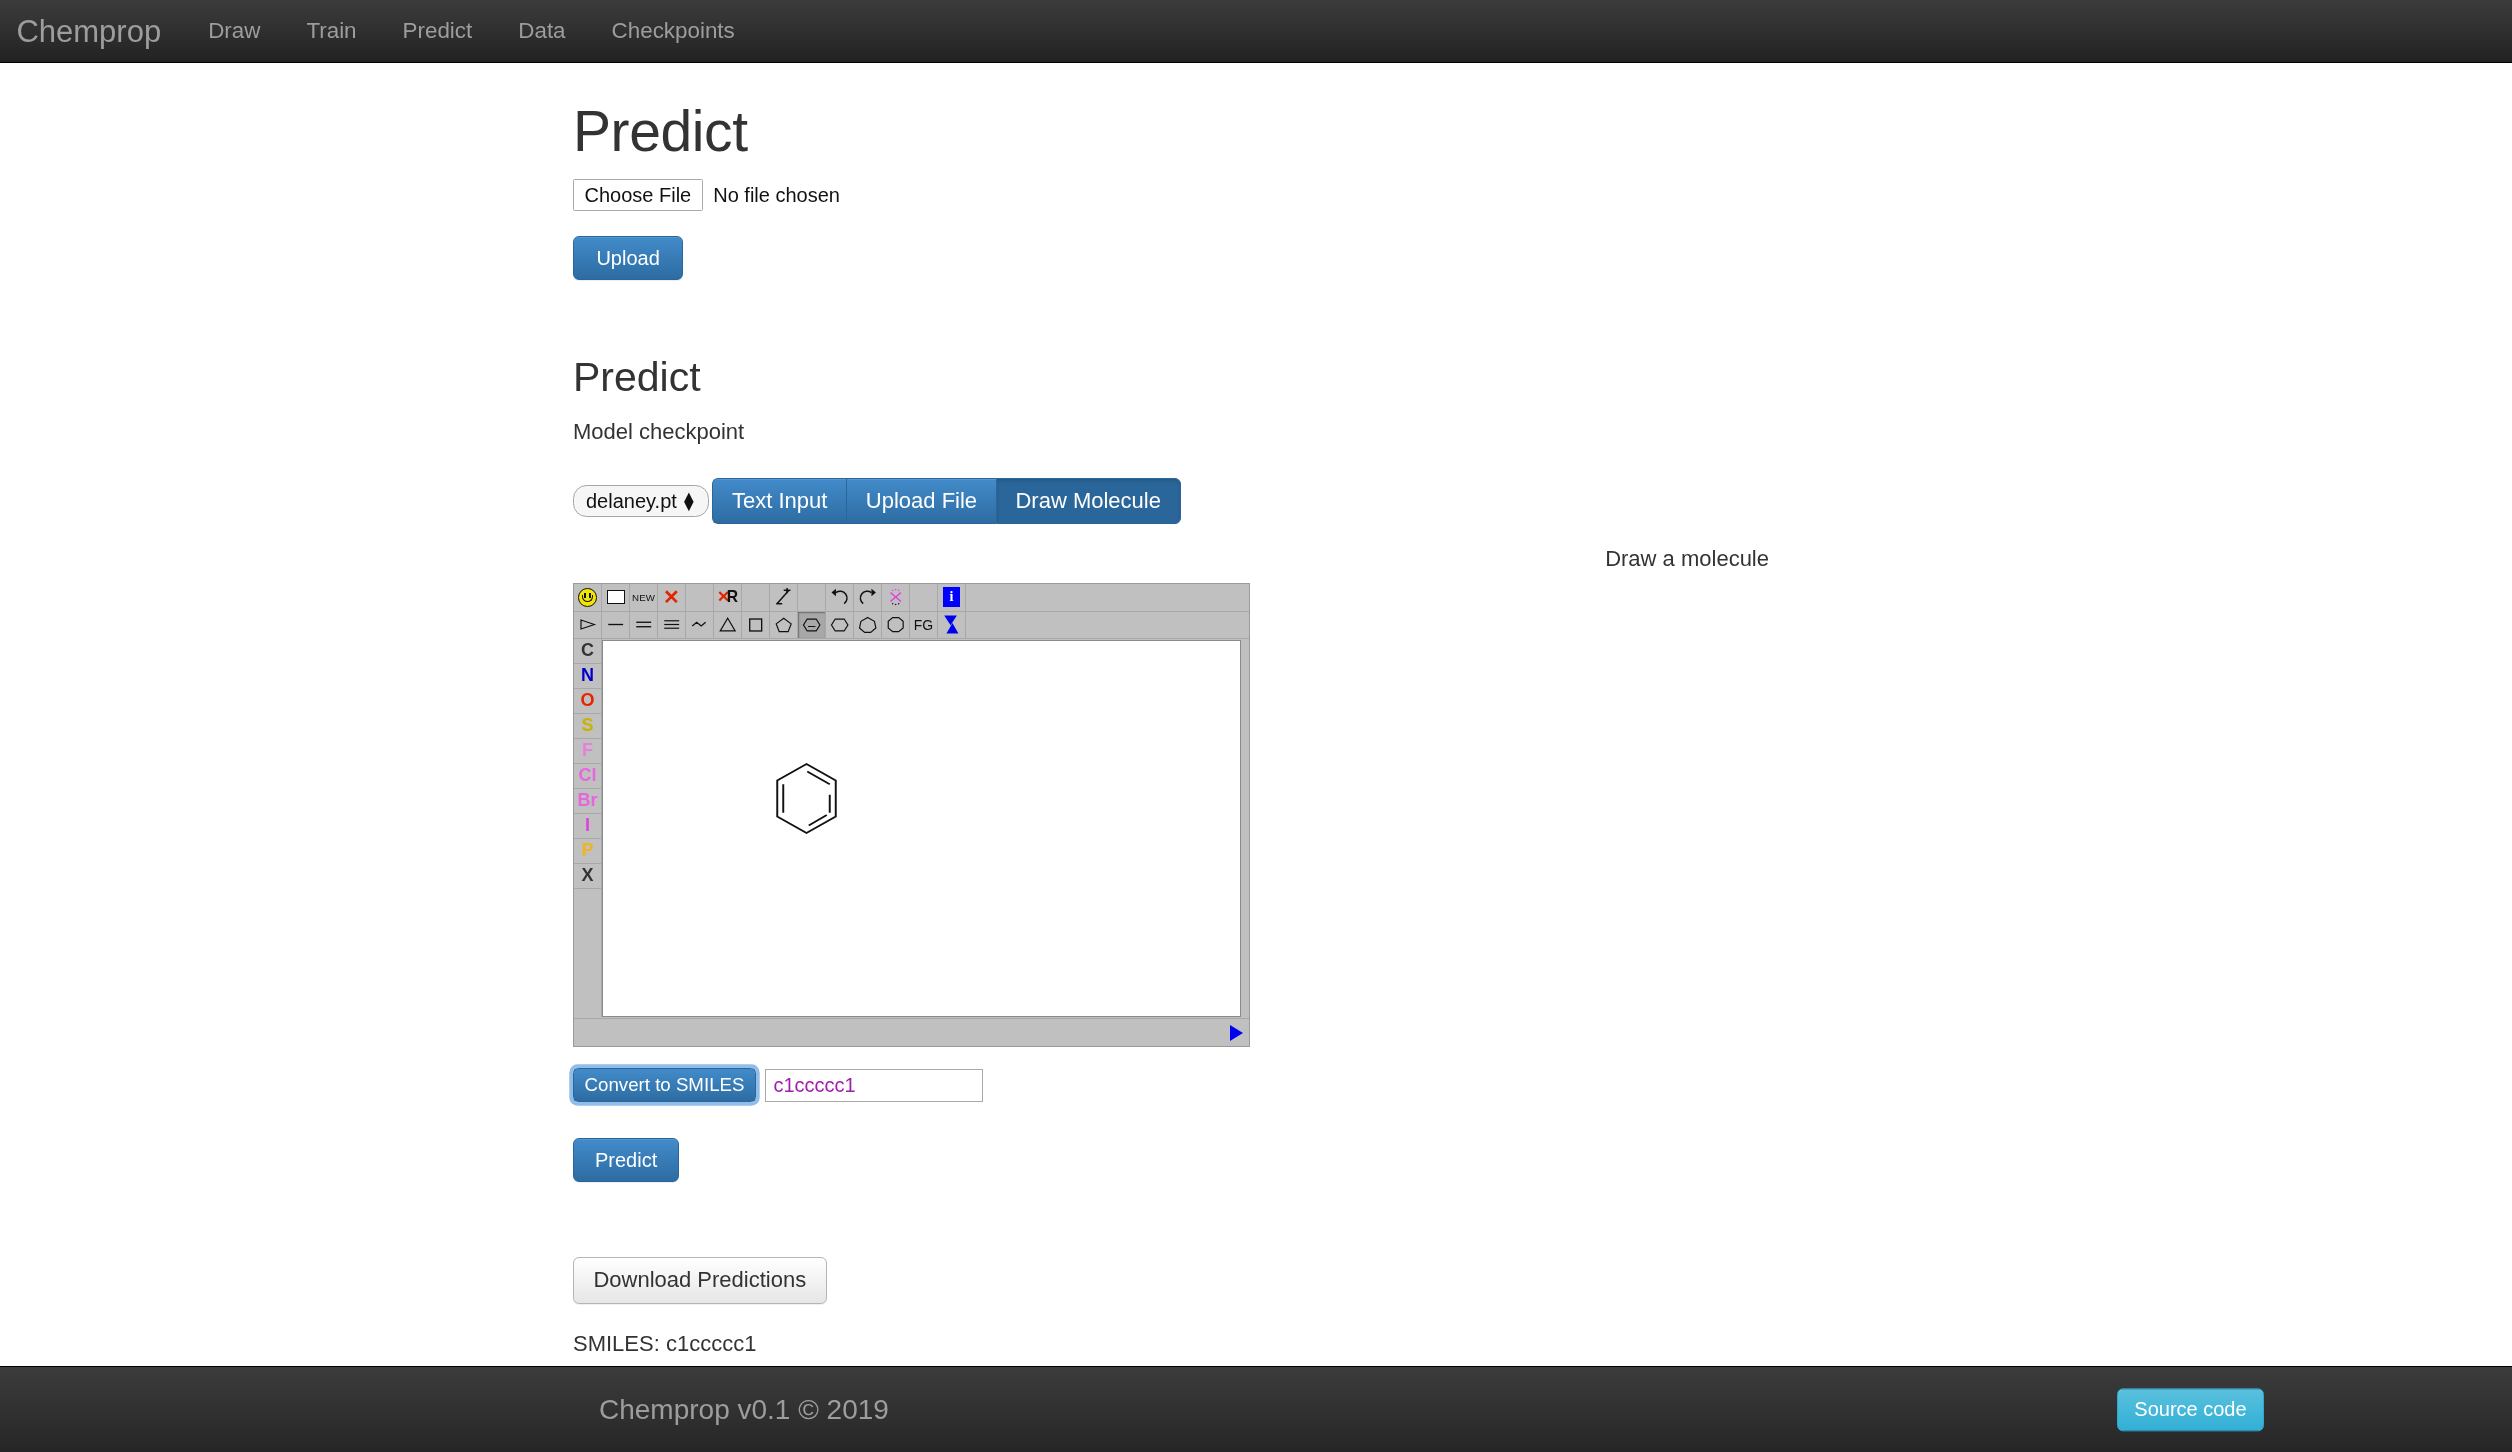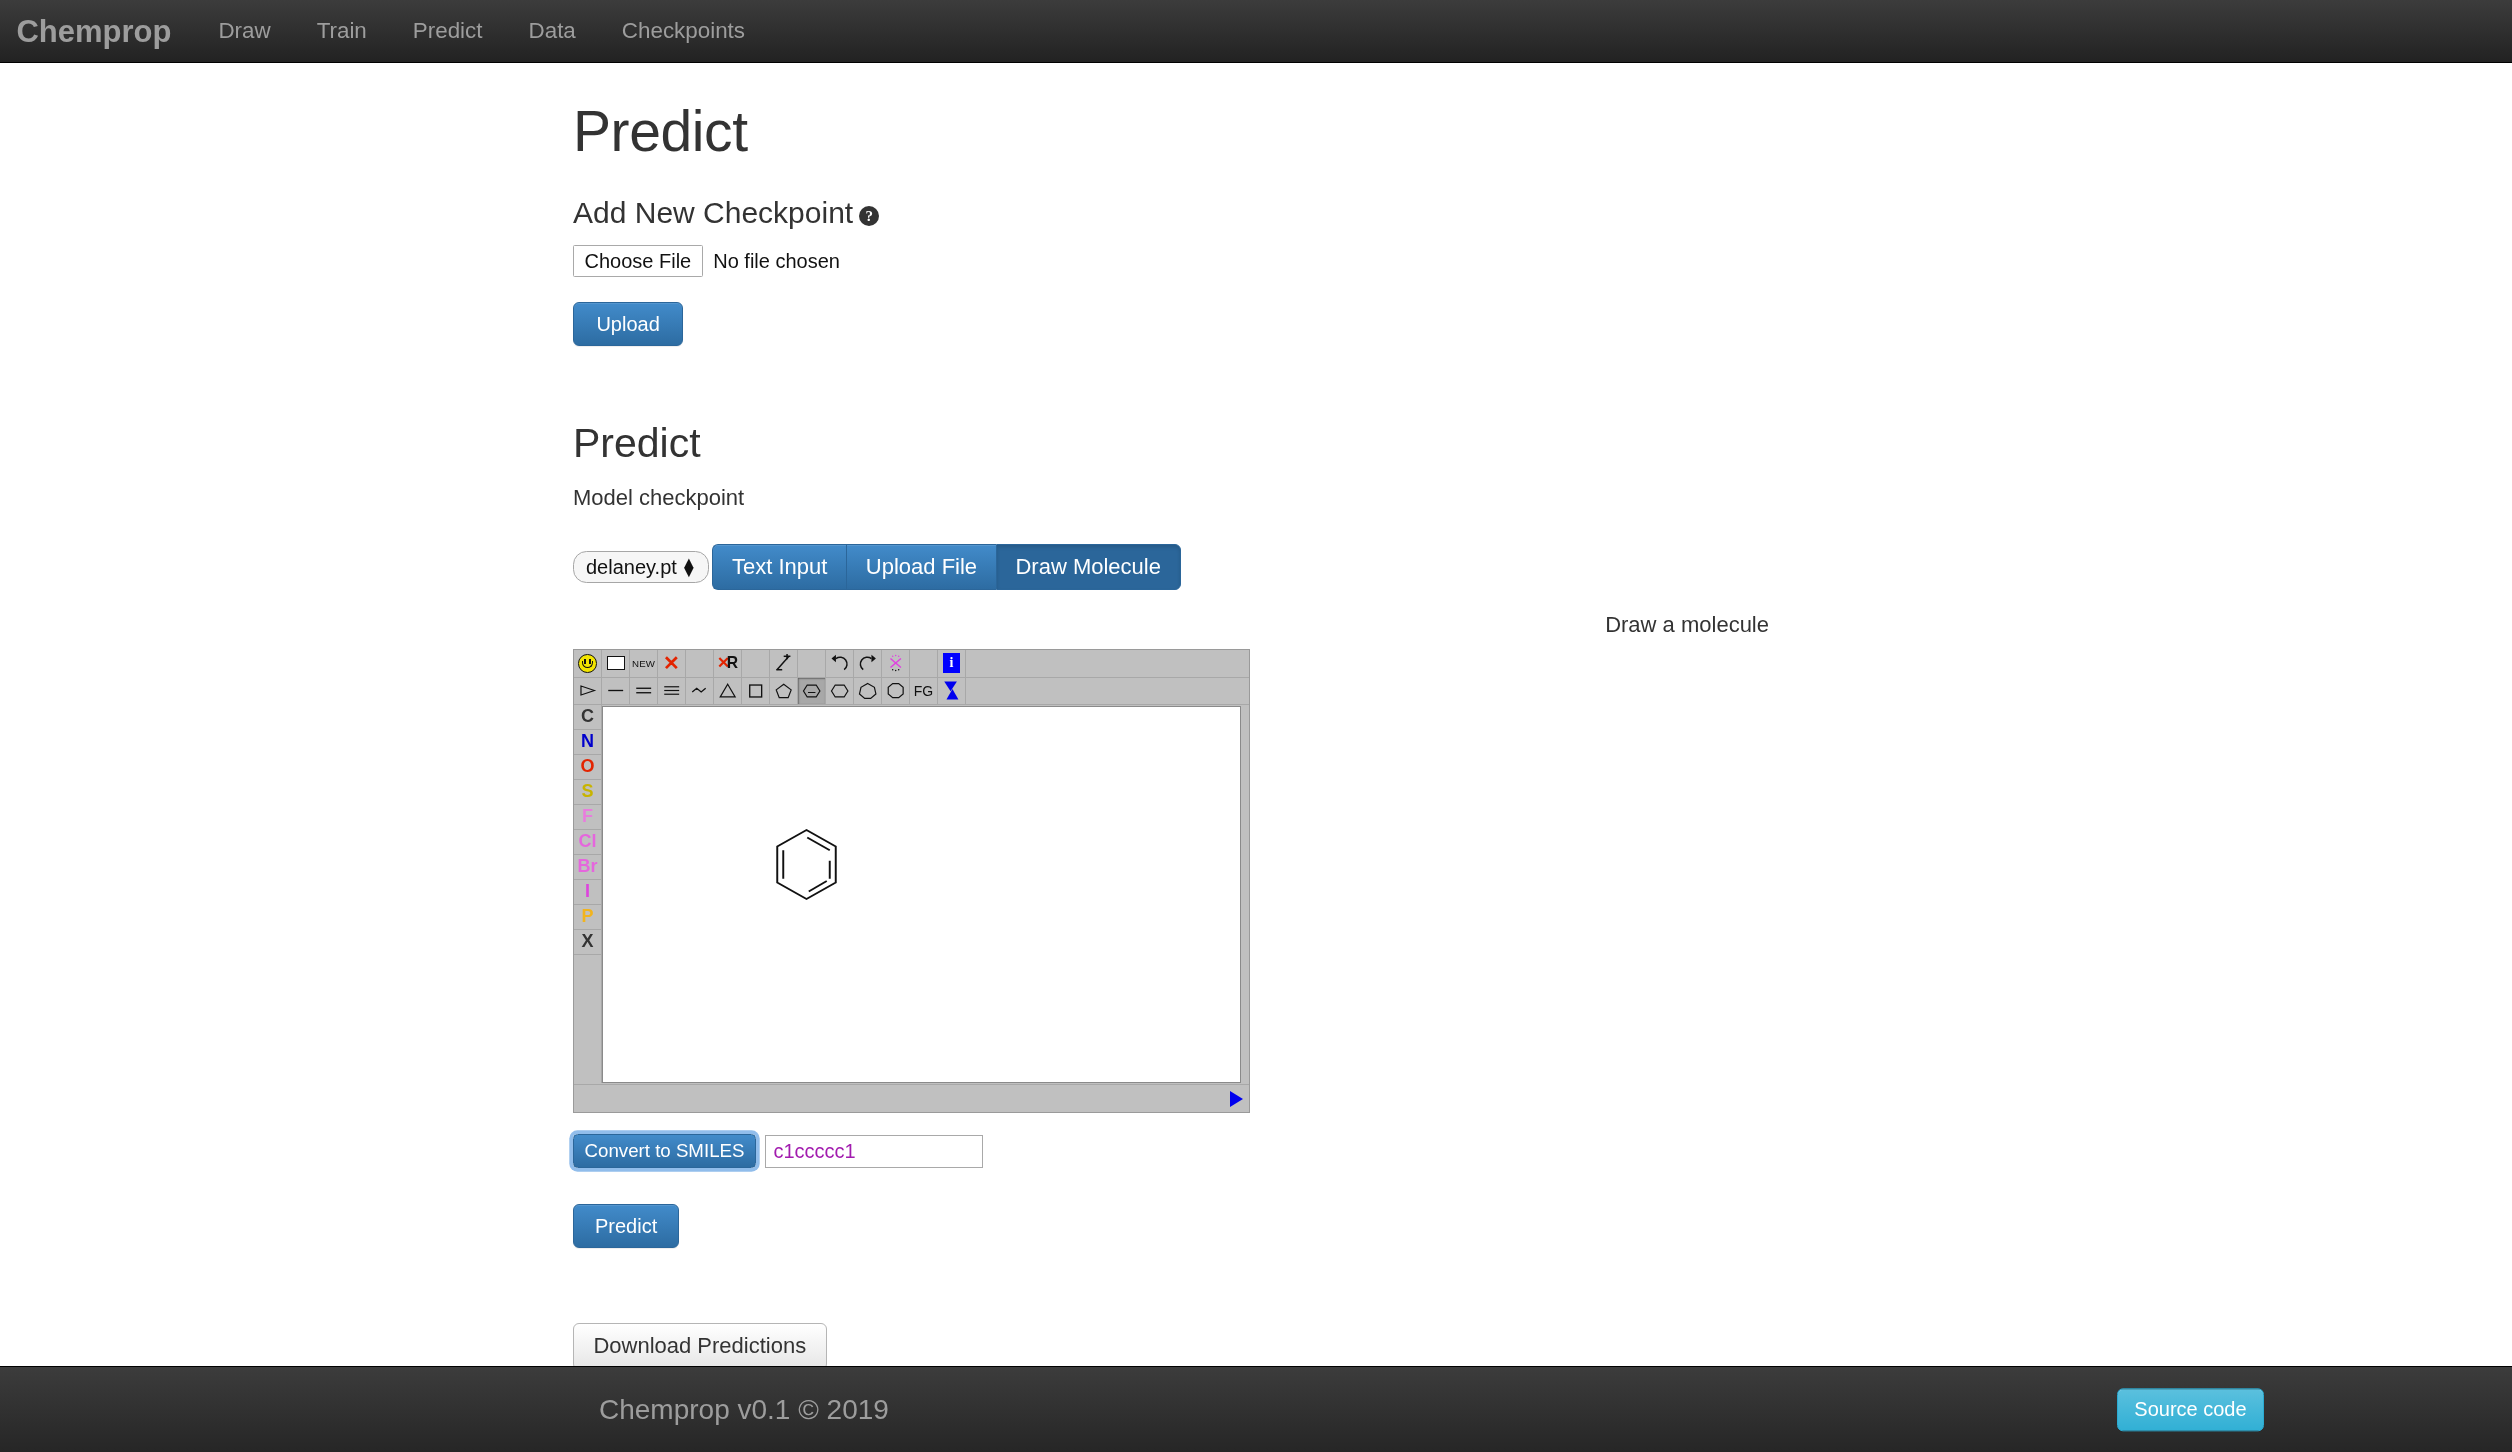--- a/index.html
+++ b/index.html
@@ -15,21 +15,21 @@
 
   
   .navbar{
     position:absolute; left:0; top:0; width:2512px; height:63px;
     background:linear-gradient(to bottom,#3c3c3c 0%,#222222 100%);
     border-bottom:0.7px solid #000;
     display:flex; align-items:center;
   }
   .brand{
     color:#9d9d9d; font-size:31px; line-height:1;
-    padding:0 24px 0 16.4px; text-decoration:none; white-space:nowrap;font-weight:bold;
+    padding:0 24px 0 16.4px; text-decoration:none; white-space:nowrap;
   }
   .nav-links{ display:flex; align-items:center; }
   .nav-link{
     color:#9d9d9d; font-size:22.4px; line-height:1;
     padding:0 23px; text-decoration:none; white-space:nowrap;
   }
 
   
   .container{
     position:absolute; left:573px; top:63px; width:1196px;
@@ -268,23 +268,20 @@
     <a class="nav-link" href="#">Predict</a>
     <a class="nav-link" href="#">Data</a>
     <a class="nav-link" href="#">Checkpoints</a>
   </div>
 </div>
 
 <div class="container">
 
   <h1 class="page-title">Predict</h1>
 
-  <h3 class="section-title">
-    <span>Add New Checkpoint</span><span class="help-icon">?</span>
-  </h3>
 
   <div class="file-row">
     <button class="choose-file">Choose File</button>
     <span class="no-file">No file chosen</span>
   </div>
 
   <button class="btn-primary upload-btn">Upload</button>
 
   <div class="spacer-1"></div>
 

